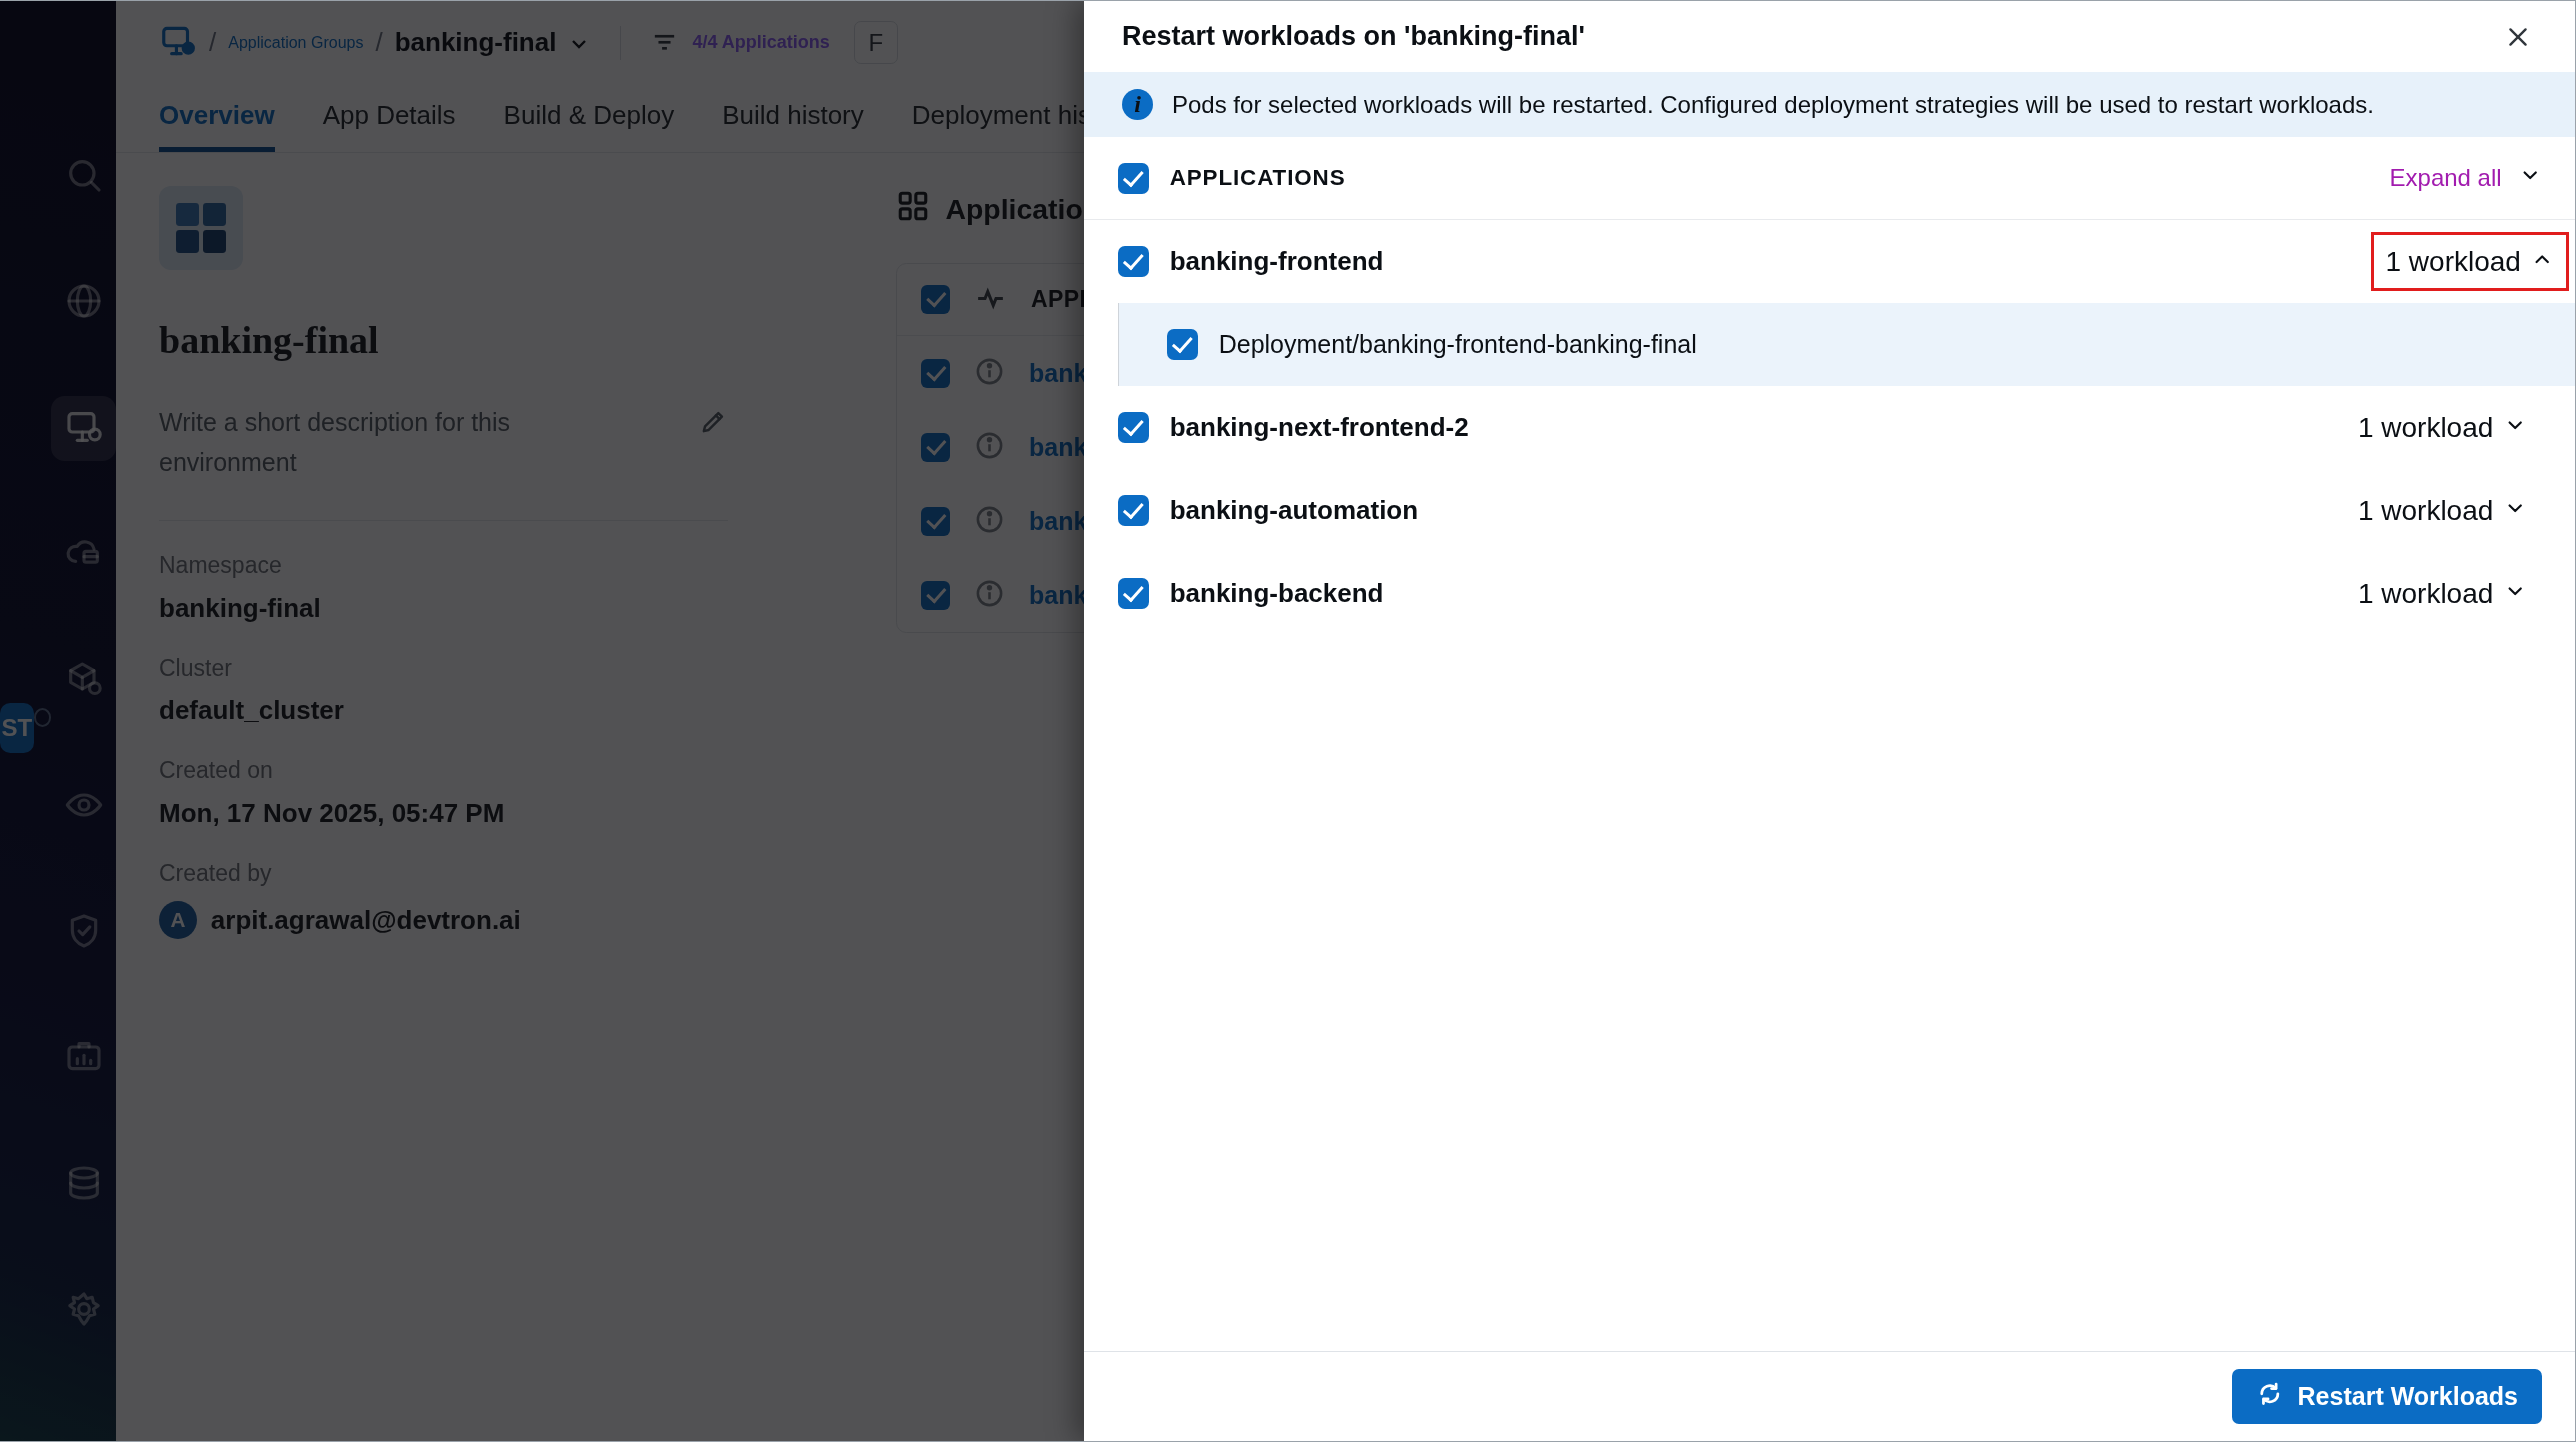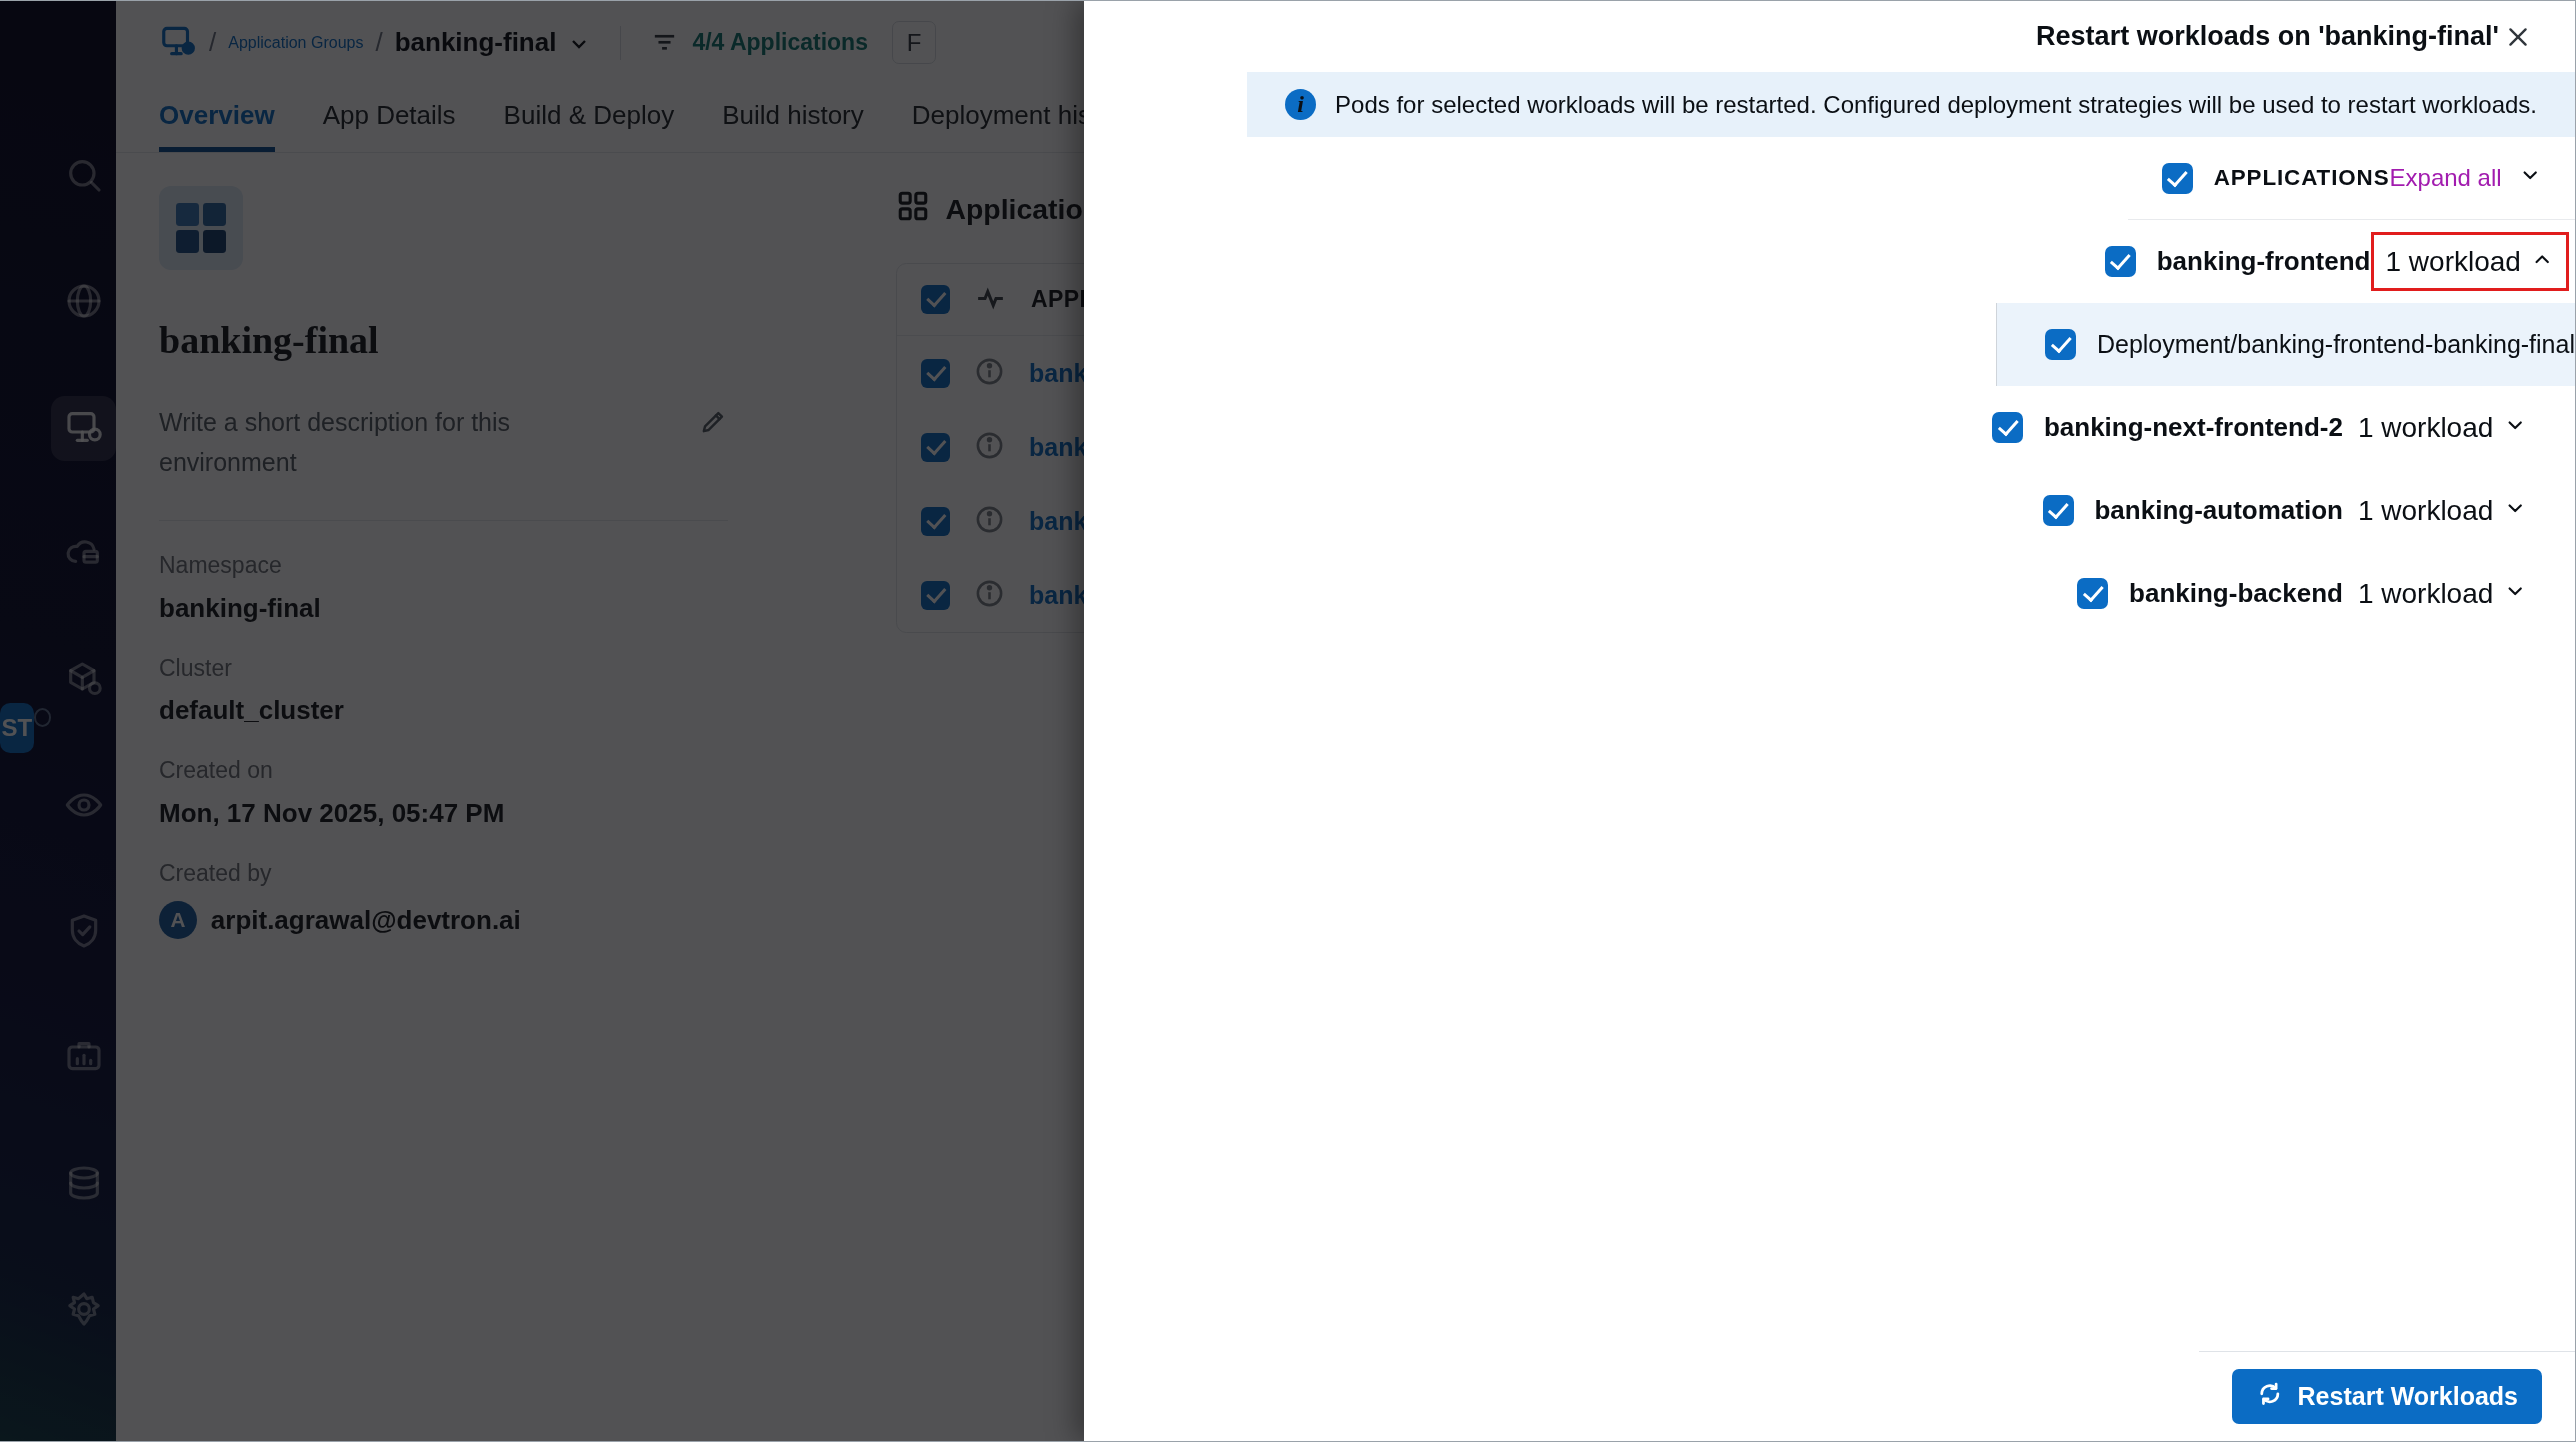--- a/index.html
+++ b/index.html
@@ -33,21 +33,21 @@
   
   .page { position:absolute; left:116px; top:0; right:0; bottom:0; background:#fff; z-index:1; }
   .crumb-bar { position:absolute; left:0; top:0; right:0; height:83px; background:#fff; display:flex; align-items:center; padding-left:43px; }
   .crumb-icon svg { width:38px; height:38px; stroke:#0b6cc4; stroke-width:2; fill:none; stroke-linecap:round; }
   .crumb-bar .sep { color:#6b7280; font-size:26px; margin:0 12px; }
   .crumb-link { color:#0b6cc4; font-size:16px; }
   .crumb-current { color:#0b0f14; font-size:26px; font-weight:700; }
   .crumb-chevron svg { width:24px; height:24px; stroke:#0b0f14; stroke-width:2.4; fill:none; margin-left:10.3px; margin-top:5.2px;}
   .crumb-divider { width:0.9px; height:34px; background:#d7dbe0; margin:0 29px; }
   .funnel svg { width:29px; height:29px; stroke:#30363c; stroke-width:2.2; fill:none; margin-top:5.2px;}
-  .apps-count { font-size:23px; font-weight:700; color:#0f766e; margin-left:13.8px; }
+  .apps-count { font-size:18px; font-weight:700; color:#8b5cf6; margin-left:13.8px; }
   .filter-chip { margin-left:24px; border:1.7px solid #d7dbe0; border-radius:6.9px; padding:6.9px 13.8px; font-size:24px; color:#30363c; }
 
   .tabs-bar { position:absolute; left:0; top:83px; right:0; height:69px; display:flex; gap:48px; padding-left:43px; border-bottom:0.9px solid #e4e7ea; background:#fff; }
   .tab { font-size:26px; color:#21262b; display:flex; align-items:center; height:100%; border-bottom:5.2px solid transparent;text-align:right; }
   .tab.active { color:#0b6cc4; font-weight:600; border-bottom-color:#0b4f92; }
 
   
   .info-panel { position:absolute; left:43px; top:185px; width:569px; }
   .app-tile { width:84px; height:84px; background:#dce9f5; border-radius:12px; display:grid; grid-template-columns:22.4px 22.4px; grid-template-rows:22.4px 22.4px; gap:4.3px; align-content:center; justify-content:center; }
   .app-tile div { border-radius:3.4px; }
@@ -80,21 +80,21 @@
 
   
   .float-widget { position:absolute; left:1053px; top:1322px; width:82px; height:96px; background:#fff; border:2.6px solid #2d3b4a; border-radius:15.5px; z-index:3; }
   .float-widget i { position:absolute; left:22.4px; width:7.8px; height:7.8px; border-radius:50%; background:#30363c; }
   .fd1{top:20.7px;} .fd2{top:43px;} .fd3{top:65px;}
 
   
   .dim { position:absolute; left:0px; top:0; width:1084px; height:100%; background:rgba(8,9,11,0.70); z-index:5; }
 
   
-  .drawer { position:absolute; left:1084px; top:0; right:0; bottom:0; background:#fff; z-index:10; box-shadow:-8.6px 0 26px rgba(0,0,0,.35); display:flex; flex-direction:column;align-items:flex-end; }
+  .drawer { position:absolute; left:1084px; top:0; right:0; bottom:0; background:#fff; z-index:10; box-shadow:-8.6px 0 26px rgba(0,0,0,.35); display:flex; flex-direction:column; }
   .d-header { height:71px; display:flex; align-items:center; padding:0 38px; flex:none; }
   .d-title { font-size:27px; font-weight:600; color:#0b0f14; }
   .d-close { margin-left:auto; width:38px; height:38px; display:flex; align-items:center; justify-content:center; cursor:pointer; }
   .d-close svg { width:26px; height:26px; stroke:#30363c; stroke-width:2.2; fill:none; stroke-linecap:round; }
   .banner { height:65px; background:#e7f1fa; display:flex; align-items:center; gap:19px; padding:0 38px; flex:none; }
   .i-circle { width:31px; height:31px; border-radius:50%; background:#0b6cc4; color:#fff; display:flex; align-items:center; justify-content:center; font-size:20.7px; font-weight:700; font-family:"Liberation Serif", serif; font-style:italic; flex:none; }
   .banner span { font-size:24px; color:#0b0f14; }
 
   .row { height:83px; display:flex; align-items:center; padding:0 34px; flex:none; }
   .row.hdr-row { border-bottom:0.9px solid #e8eaed; }

